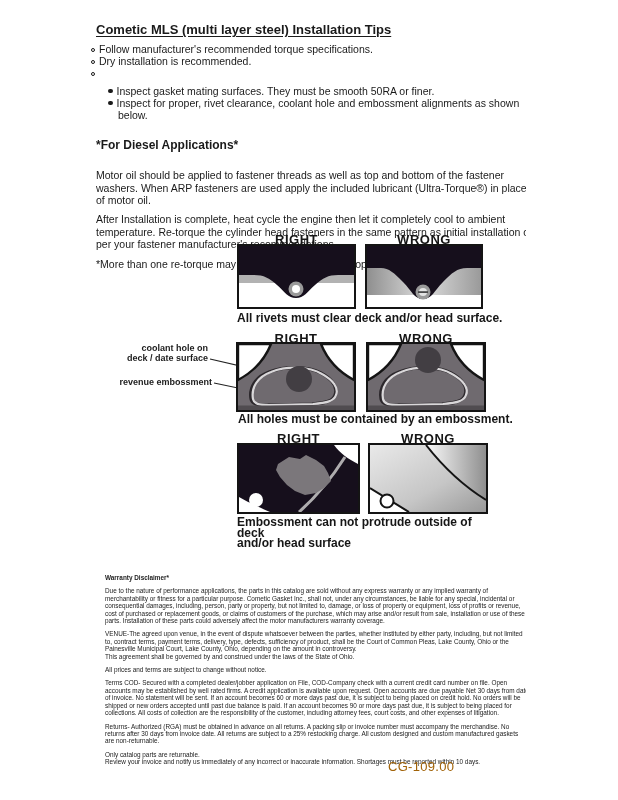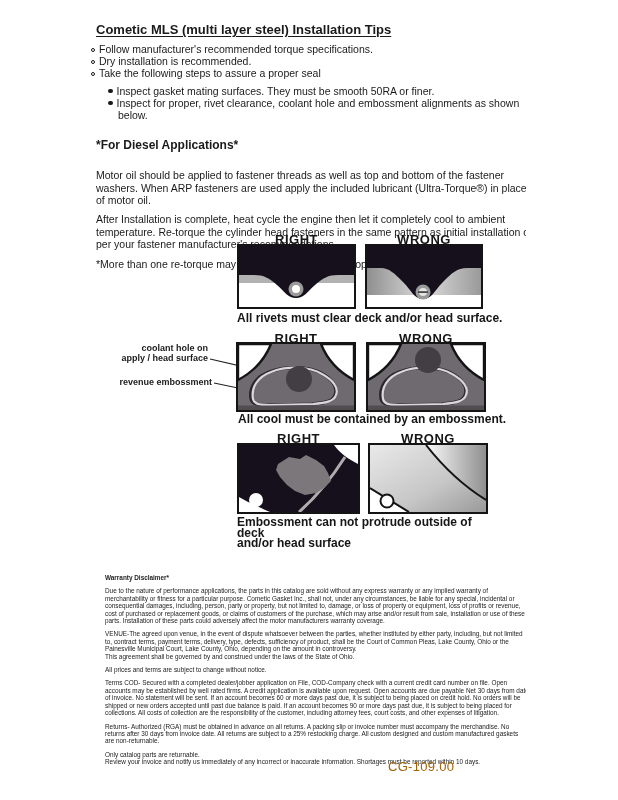--- a/index.html
+++ b/index.html
@@ -57,21 +57,21 @@
 </head>
 <body>
 
 <div class="page">
 
   <div class="header-block">
     <div class="doc-title">Cometic MLS (multi layer steel) Installation Tips</div>
     <ul class="bullets">
       <li><span class="ring"></span><span>Follow manufacturer's recommended torque specifications.</span></li>
       <li><span class="ring"></span><span>Dry installation is recommended.</span></li>
-      <li><span class="ring"></span><span>Take the following steps to assure a proper seal</span></li>
+      <li><span class="ring"></span></li>
     </ul>
     <ul class="bullets sub-bullets">
       <li><span class="dot"></span><span>Inspect gasket mating surfaces.  They must be smooth 50RA or finer.</span></li>
       <li><span class="dot"></span><span>Inspect for proper, rivet clearance, coolant hole and embossment alignments as shown below.</span></li>
     </ul>
 
     <div class="section-heading">*For Diesel Applications*</div>
     <p class="para first">Motor oil should be applied to fastener threads as well as top and bottom of the fastener washers. When ARP fasteners are used apply the included lubricant (Ultra-Torque®) in place of motor oil.</p>
     <p class="para">After Installation is complete, heat cycle the engine then let it completely cool to ambient temperature. Re-torque the cylinder head fasteners in the same pattern as initial installation or per your fastener manufacturer's recommendations.</p>
     <p class="para">*More than one re-torque may be required to achieve proper fastener stretch*</p>
@@ -110,21 +110,21 @@
         <rect x="51" y="45.2" width="10" height="1.8" fill="#4a4a4a"></rect>
       </svg>
     </div>
     <div class="dg-caption" style="left:237px; top:81px;">All rivets must clear deck and/or head surface.</div>
 
     <div class="dg-label" style="left:236px; top:99px; width:120px;">RIGHT</div>
     <div class="dg-label" style="left:366px; top:99px; width:120px;">WRONG</div>
 
     <div class="annot" style="left:104px; top:111px; width:104px;">
       <div>coolant hole on</div>
-      <div>apply / head surface</div>
+      <div>deck / date surface</div>
     </div>
     <div class="annot" style="left:104px; top:145px; width:108px;">revenue embossment</div>
 
     <svg class="pointer-overlay">
       <line x1="210" y1="27" x2="297" y2="47" stroke="#222" stroke-width="1.2"></line>
       <line x1="214" y1="51" x2="262" y2="61" stroke="#222" stroke-width="1.2"></line>
     </svg>
 
     <div class="panel" style="left:236px; top:110px; width:120px; height:70px;">
       <svg width="116" height="66" viewBox="0 0 116 66">
@@ -141,21 +141,21 @@
       <svg width="116" height="66" viewBox="0 0 116 66">
         <rect width="116" height="66" fill="#6f6a6f"></rect>
         <path d="M0,0 H33 C27,15 15,28 0,36 Z" fill="#ffffff" stroke="#141414" stroke-width="2.4"></path>
         <path d="M116,0 H83 C89,15 101,28 116,36 Z" fill="#ffffff" stroke="#141414" stroke-width="2.4"></path>
         <path d="M13,55 C11,44 17,33 31,28 C47,22 70,22 83,29 C94,35 100,43 97,51 C95,57 88,59 74,60 L29,61 C19,61 14,60 13,55 Z" fill="none" stroke="#2c282c" stroke-width="3.2"></path>
         <path d="M15,55 C13,44 19,33 33,28 C48,22 71,22 84,30 C95,36 101,44 98,51 C96,57 89,59 75,60 L31,61 C21,61 16,60 15,55 Z" fill="none" stroke="#d9d7d9" stroke-width="2.2"></path>
         <circle cx="60" cy="16" r="13" fill="#423e43"></circle>
         <rect x="0" y="61.5" width="116" height="4.5" fill="#504c50"></rect>
       </svg>
     </div>
-    <div class="dg-caption" style="left:238px; top:182px;">All cool must be contained by an embossment.</div>
+    <div class="dg-caption" style="left:238px; top:182px;">All holes must be contained by an embossment.</div>
 
     <div class="dg-label" style="left:237px; top:199px; width:123px;">RIGHT</div>
     <div class="dg-label" style="left:368px; top:199px; width:120px;">WRONG</div>
 
     <div class="panel" style="left:237px; top:211px; width:123px; height:71px;">
       <svg width="119" height="67" viewBox="0 0 119 67">
         <rect width="119" height="67" fill="#ffffff"></rect>
         <path d="M0,0 H95 C101,8 109,14 119,19 V67 H31 C19,62 9,57 0,52 Z" fill="#160f1c"></path>
         <path d="M106,12 C92,34 77,52 60,67" stroke="#aeacae" stroke-width="3" fill="none"></path>
         <path d="M39,19 L50,12 L61,14 L67,10 L77,15 L85,21 L89,28 L92,36 L85,43 L77,48 L66,50 L56,46 L48,40 L41,32 L37,25 Z" fill="#7b777b"></path>

